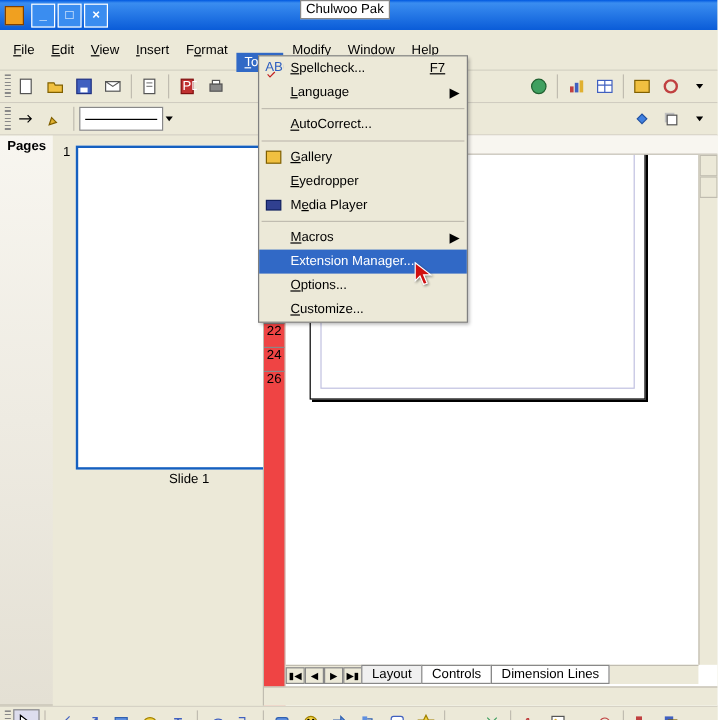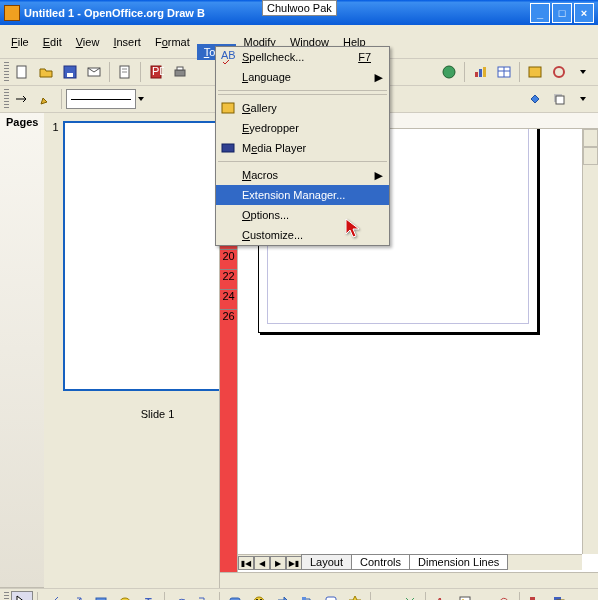--- a/index.html
+++ b/index.html
@@ -1,40 +1,40 @@
 <!DOCTYPE html>
 <html><head>
 <meta charset="utf-8">
 <style>
 * { box-sizing: border-box; margin: 0; padding: 0; font-family: Tahoma, Arial, sans-serif; font-size: 11px; }
 body { background: #ece9d8; width: 598px; height: 600px; overflow: hidden; position: relative; }
 .titlebar { background: linear-gradient(to bottom, #0058e0, #3a8df0 10%, #0a5cd8); height: 25px; display: flex; align-items: center; padding: 0 4px; color: #fff; }
 .titlebar .app-icon { width: 16px; height: 16px; margin-right: 4px; background: #f0a020; border: 1px solid #804000; }
 .titlebar .title { flex: 1; font-weight: bold; }
-.titlebar .notch { position: absolute; left: 262px; top: 0; background: #fff; color: #000; padding: 1px 4px; border: 1px solid #888; }
+.titlebar .notch { position: absolute; left: 250px; top: 0; background: #fff; color: #000; padding: 1px 4px; border: 1px solid #888; }
 .win-btn { width: 20px; height: 20px; background: #3a8df0; border: 1px solid #fff; margin-left: 2px; display: flex; align-items: center; justify-content: center; color: #fff; font-weight: bold; }
 .menubar { background: #ece9d8; height: 34px; display: flex; align-items: center; padding: 0 4px; border-bottom: 1px solid #d0ccc0; }
 .menu-item { padding: 2px 7px; cursor: default; }
 .menu-item.open { background: #3169c6; color: #fff; margin-top: 20px; }
 .menu-item u { text-decoration: underline; }
 .toolbar { background: #ece9d8; padding: 2px 4px; display: flex; align-items: center; gap: 2px; border-bottom: 1px solid #d0ccc0; }
 .tb-btn { width: 22px; height: 22px; border: 1px solid transparent; display: flex; align-items: center; justify-content: center; }
 .tb-sep { width: 1px; height: 20px; background: #c0bcb0; margin: 0 2px; }
 .tb-grip { width: 5px; height: 20px; background: repeating-linear-gradient(to bottom, #888 0 1px, transparent 1px 3px); }
 .line-style { width: 70px; height: 20px; border: 1px solid #888; background: #fff; display: flex; align-items: center; padding: 0 4px; }
 .line-style::after { content: ''; flex: 1; border-top: 1px solid #000; }
 .arrow-down { width: 0; height: 0; border-left: 3px solid transparent; border-right: 3px solid transparent; border-top: 4px solid #000; }
 .main-area { display: flex; height: 475px; position: relative; }
 .pages-panel { width: 220px; background: #ece9d8; border-right: 1px solid #c0bcb0; display: flex; flex-direction: row; }
 .pages-header { padding: 3px 6px; background: linear-gradient(to bottom, #f8f6f0, #e4e0d4); border-bottom: 1px solid #c0bcb0; font-weight: bold; }
 .pages-body { flex: 1; padding: 8px; overflow: auto; }
 .thumb-wrap { display: flex; align-items: flex-start; }
 .thumb-num { margin-right: 4px; }
 .thumb { width: 190px; height: 270px; border: 2px solid #1560c0; background: #fff; }
-.thumb-label { text-align: center; margin-top: 17px; }
+.thumb-label { text-align: center; margin-top: 2px; }
 .canvas-area { flex: 1; background: #fff; position: relative; display: flex; flex-direction: column; }
 .hruler { height: 16px; background: #f8f6f0; border-bottom: 1px solid #c0bcb0; display: flex; font-size: 9px; align-items: flex-end; padding-left: 18px; overflow: hidden; }
 .hruler span { width: 20px; text-align: center; border-left: 1px solid #888; flex-shrink: 0; }
 .inner-canvas { flex: 1; display: flex; overflow: hidden; }
 .vruler { width: 18px; background: #ef4444; border-right: 1px solid #c0bcb0; display: flex; flex-direction: column; font-size: 9px; align-items: center; }
 .vruler span { height: 20px; writing-mode: horizontal-tb; border-top: 1px solid #888; width: 100%; text-align: center; }
 .page-scroll { flex: 1; background: #fff; position: relative; overflow: hidden; }
 .page { position: absolute; left: 20px; top: -196px; width: 280px; height: 400px; border: 1px solid #000; background: #fff; box-shadow: 2px 2px 0 #000; }
 .page::after { content: ''; position: absolute; inset: 8px; border: 1px solid #c0c0e0; }
 .scrollbar-v { position: absolute; right: 0; top: 16px; bottom: 34px; width: 16px; background: #ece9d8; border-left: 1px solid #c0bcb0; }
@@ -54,21 +54,20 @@
 .bottom-toolbar { height: 27px; background: #ece9d8; border-top: 1px solid #d0ccc0; display: flex; align-items: center; padding: 0 4px; gap: 2px; }
 .cursor { position: absolute; left: 345px; top: 218px; z-index: 200; pointer-events: none; }
 .cursor svg { filter: drop-shadow(1px 1px 1px rgba(0,0,0,.4)); }
 .icon-svg { width: 16px; height: 16px; }
 </style>
 </head>
 <body>
 
 <div class="titlebar">
   <div class="app-icon"></div>
-  <div class="title">Untitled 1 - OpenOffice.org Draw B</div>
   <div class="notch">Chulwoo Pak</div>
   <div class="win-btn">_</div>
   <div class="win-btn">□</div>
   <div class="win-btn">×</div>
 </div>
 
 <div class="menubar">
   <div class="menu-item"><u>F</u><span>ile</span></div>
   <div class="menu-item"><u>E</u>dit</div>
   <div class="menu-item"><u>V</u>iew</div>
@@ -254,20 +253,23 @@
           <path d="M3 13l2 2 4-4" stroke="#c02020" fill="none"></path>
         </svg></span>
     <span><u>S</u>pellcheck...</span>
       <span class="shortcut">F7</span>
   </div>
   <div class="menu-row">
       <span><u>L</u>anguage</span>
       <span class="sub-arrow">▶</span>
     </div>
   <div class="menu-sep"></div>
+  <div class="menu-row">
+      <span><u>A</u>utoCorrect...</span>
+    </div>
   <div class="menu-sep"></div>
   <div class="menu-row">
     <span class="m-icon"><svg viewBox="0 0 16 16">
           <rect x="2" y="3" width="12" height="10" fill="#f0c040" stroke="#806000"></rect>
         </svg></span>
     <span><u>G</u>allery</span>
   </div>
   <div class="menu-row">
       <span><u>E</u>yedropper</span>
     </div>

